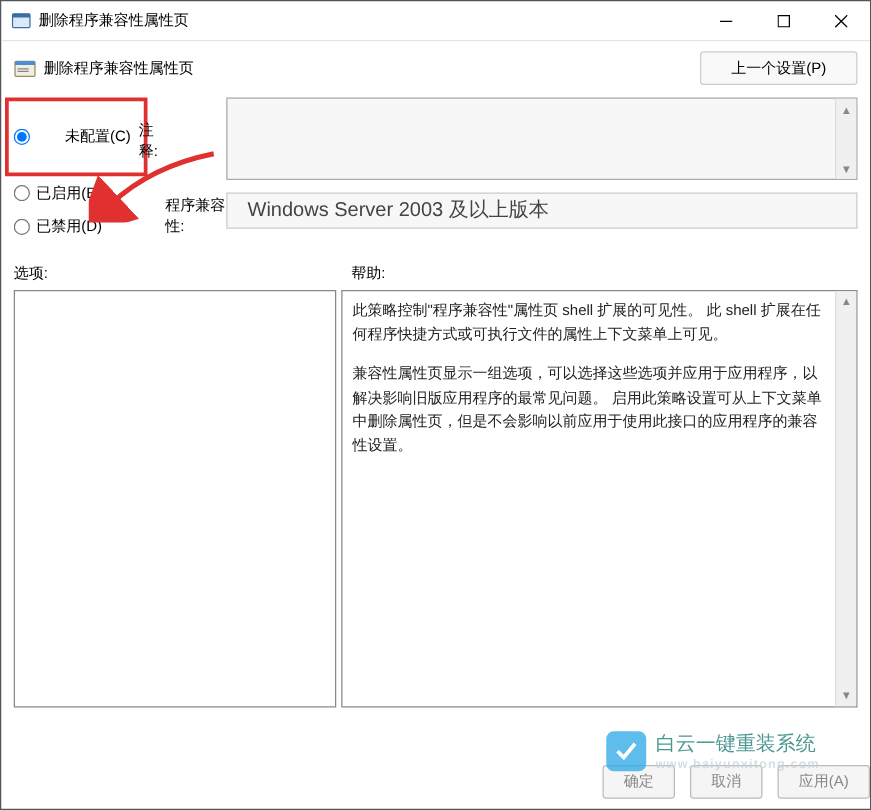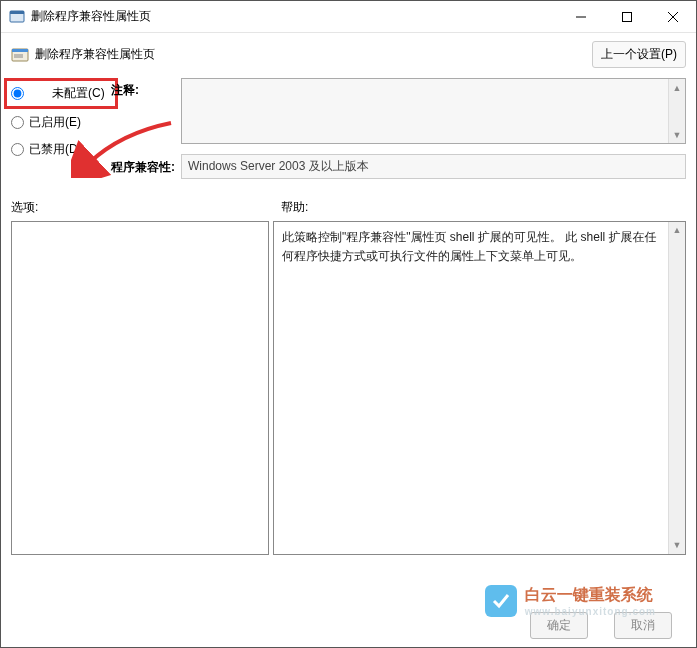--- a/index.html
+++ b/index.html
@@ -43,21 +43,21 @@
       padding: 8px 10px 10px 10px;
     }
     .header-row .header-icon {
       width: 18px; height: 18px;
       margin-right: 6px;
       display: flex; align-items: center; justify-content: center;
     }
     .header-row .header-title { flex: 0 0 auto; font-size: 12px; }
     .nav-buttons { margin-left: auto; display: flex; gap: 10px; }
     .nav-btn {
-      padding: 4px 8px;
+      padding: 4px 24px;
       border: 1px solid #ccc;
       border-radius: 3px;
       background: #f9f9f9;
       cursor: pointer;
       font-size: 12px;
     }
     .mid-section {
       display: flex;
       padding: 0 10px 10px 10px;
       position: relative;
@@ -72,32 +72,31 @@
     .radio-item {
       display: flex;
       align-items: center;
       gap: 5px;
       font-size: 12px;
       cursor: pointer;
     }
     .radio-item input { margin: 0; }
     .radio-item.hl {
       border: 3px solid #e03030;
-      padding: 4px 4px;
+      padding: 20px 4px;
       margin: -5px -7px;
       gap: 28px;
     }
     .labels-col {
       width: 70px;
       display: flex;
-      flex-direction: column;
-      align-items: flex-start;
+      flex-direction: row;
+      align-items: flex-end;
       padding-top: 4px;
       font-size: 12px;
-      font-weight: bold;
     }
     .labels-col .l1 { margin-bottom: 60px; }
     .fields-col { flex: 1; }
     .comment-box {
       width: 100%;
       height: 66px;
       border: 1px solid #aaa;
       background: #f7f7f7;
       margin-bottom: 10px;
       position: relative;
@@ -109,25 +108,25 @@
       background: #f0f0f0;
       border-left: 1px solid #ddd;
     }
     .scroll-stub .arr {
       height: 17px; display: flex; align-items: center; justify-content: center;
       font-size: 9px; color: #888;
     }
     .scroll-stub .track { flex: 1; }
     .platform-field {
       width: 100%;
-      padding: 3px 6px;
+      padding: 3px 16px;
       border: 1px solid #ccc;
       background: #f7f7f7;
       color: #444;
-      font-size: 12px;
+      font-size: 16px;
     }
     .lower-labels {
       display: flex;
       padding: 10px 10px 5px 10px;
       font-size: 12px;
     }
     .lower-labels .opt { width: 270px; }
     .lower-boxes {
       display: flex;
       padding: 0 10px;
@@ -148,23 +147,23 @@
       position: relative;
       padding: 6px 20px 6px 8px;
       font-size: 12px;
       line-height: 1.6;
       color: #222;
     }
     .help-box p { margin-bottom: 12px; }
     .footer {
       position: absolute;
       bottom: 8px;
-      right: 24px;
-      display: flex;
-      gap: 26px;
+      right: 0;
+      display: flex;
+      gap: 12px;
     }
     .footer-btn {
       padding: 4px 16px;
       border: 1px solid #bbb;
       border-radius: 3px;
       background: #f5f5f5;
       cursor: pointer;
       font-size: 12px;
       color: #888;
     }
@@ -184,21 +183,21 @@
       opacity: 0.75;
       pointer-events: none;
     }
     .wm-icon {
       width: 32px; height: 32px;
       background: #2aa8e8;
       border-radius: 6px;
       display: flex; align-items: center; justify-content: center;
     }
     .wm-text { display: flex; flex-direction: column; }
-    .wm-main { font-size: 16px; color: #c2410c; font-weight: bold; }
+    .wm-main { font-size: 16px; color: #0f766e; font-weight: normal; }
     .wm-sub { font-size: 10px; color: #c5d3da; letter-spacing: 1px; font-weight: bold; }
   </style>
 </head>
 <body>
 
 <div class="titlebar">
   <span class="app-icon">
     <svg width="16" height="16" viewBox="0 0 16 16">
       <rect x="1" y="2" width="14" height="11" rx="1" fill="#dbe8f5" stroke="#3a6ea5"></rect>
       <rect x="1" y="2" width="14" height="3" fill="#3a6ea5"></rect>
@@ -283,31 +282,33 @@
 
 <div class="lower-labels">
   <div class="opt">选项:</div>
   <div>帮助:</div>
 </div>
 
 <div class="lower-boxes">
   <div class="options-box"></div>
   <div class="help-box">
     <p>此策略控制"程序兼容性"属性页 shell 扩展的可见性。 此 shell 扩展在任何程序快捷方式或可执行文件的属性上下文菜单上可见。</p>
+    <p>兼容性属性页显示一组选项，可以选择这些选项并应用于应用程序，以解决影响旧版应用程序的最常见问题。 启用此策略设置可从上下文菜单中删除属性页，但是不会影响以前应用于使用此接口的应用程序的兼容性设置。</p>
     <div class="scroll-stub" style="position:absolute;top:0;right:0;height:100%;">
       <div class="arr">▲</div>
       <div class="track"></div>
       <div class="arr">▼</div>
     </div>
   </div>
 </div>
 
 <div class="footer">
   <button class="footer-btn">确定</button>
   <button class="footer-btn">取消</button>
+  <button class="footer-btn">应用(A)</button>
 </div>
 
 <div class="watermark">
   <div class="wm-icon">
     <svg width="20" height="20" viewBox="0 0 20 20">
         <path d="M3,10 L8,15 L17,4" stroke="#fff" stroke-width="3" fill="none"></path>
       </svg>
   </div>
   <div class="wm-text">
     <div class="wm-main">白云一键重装系统</div>

